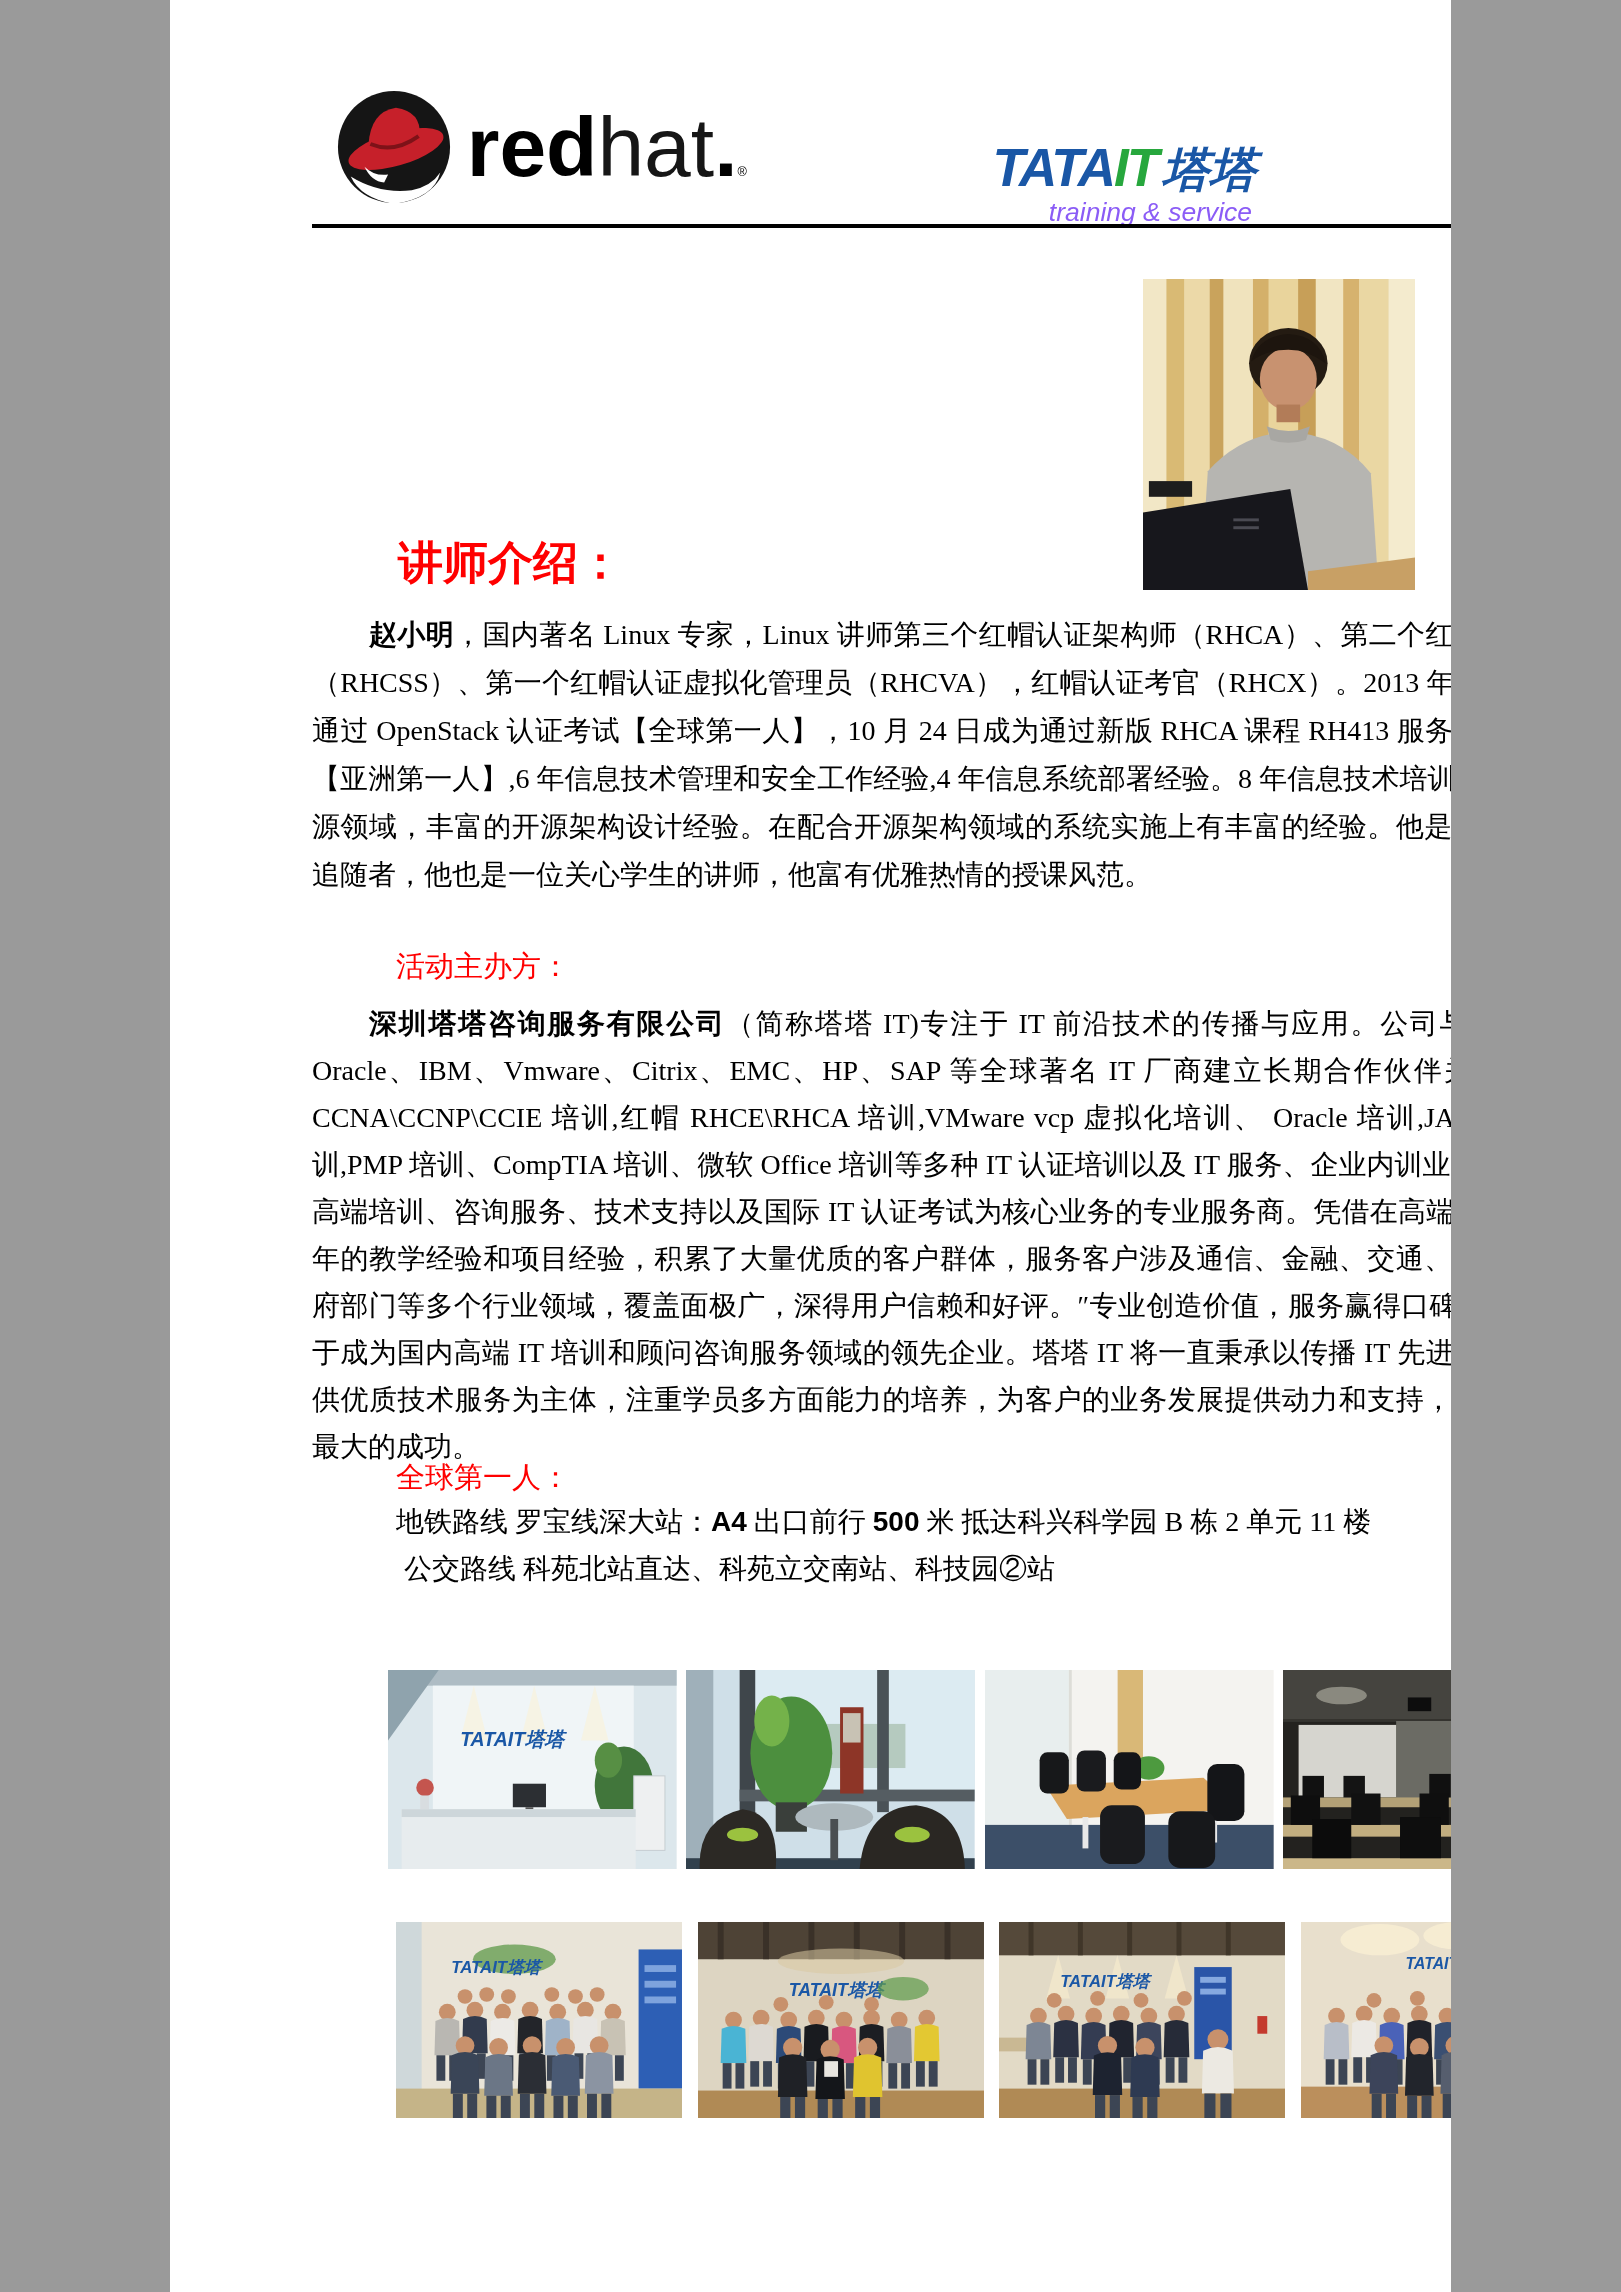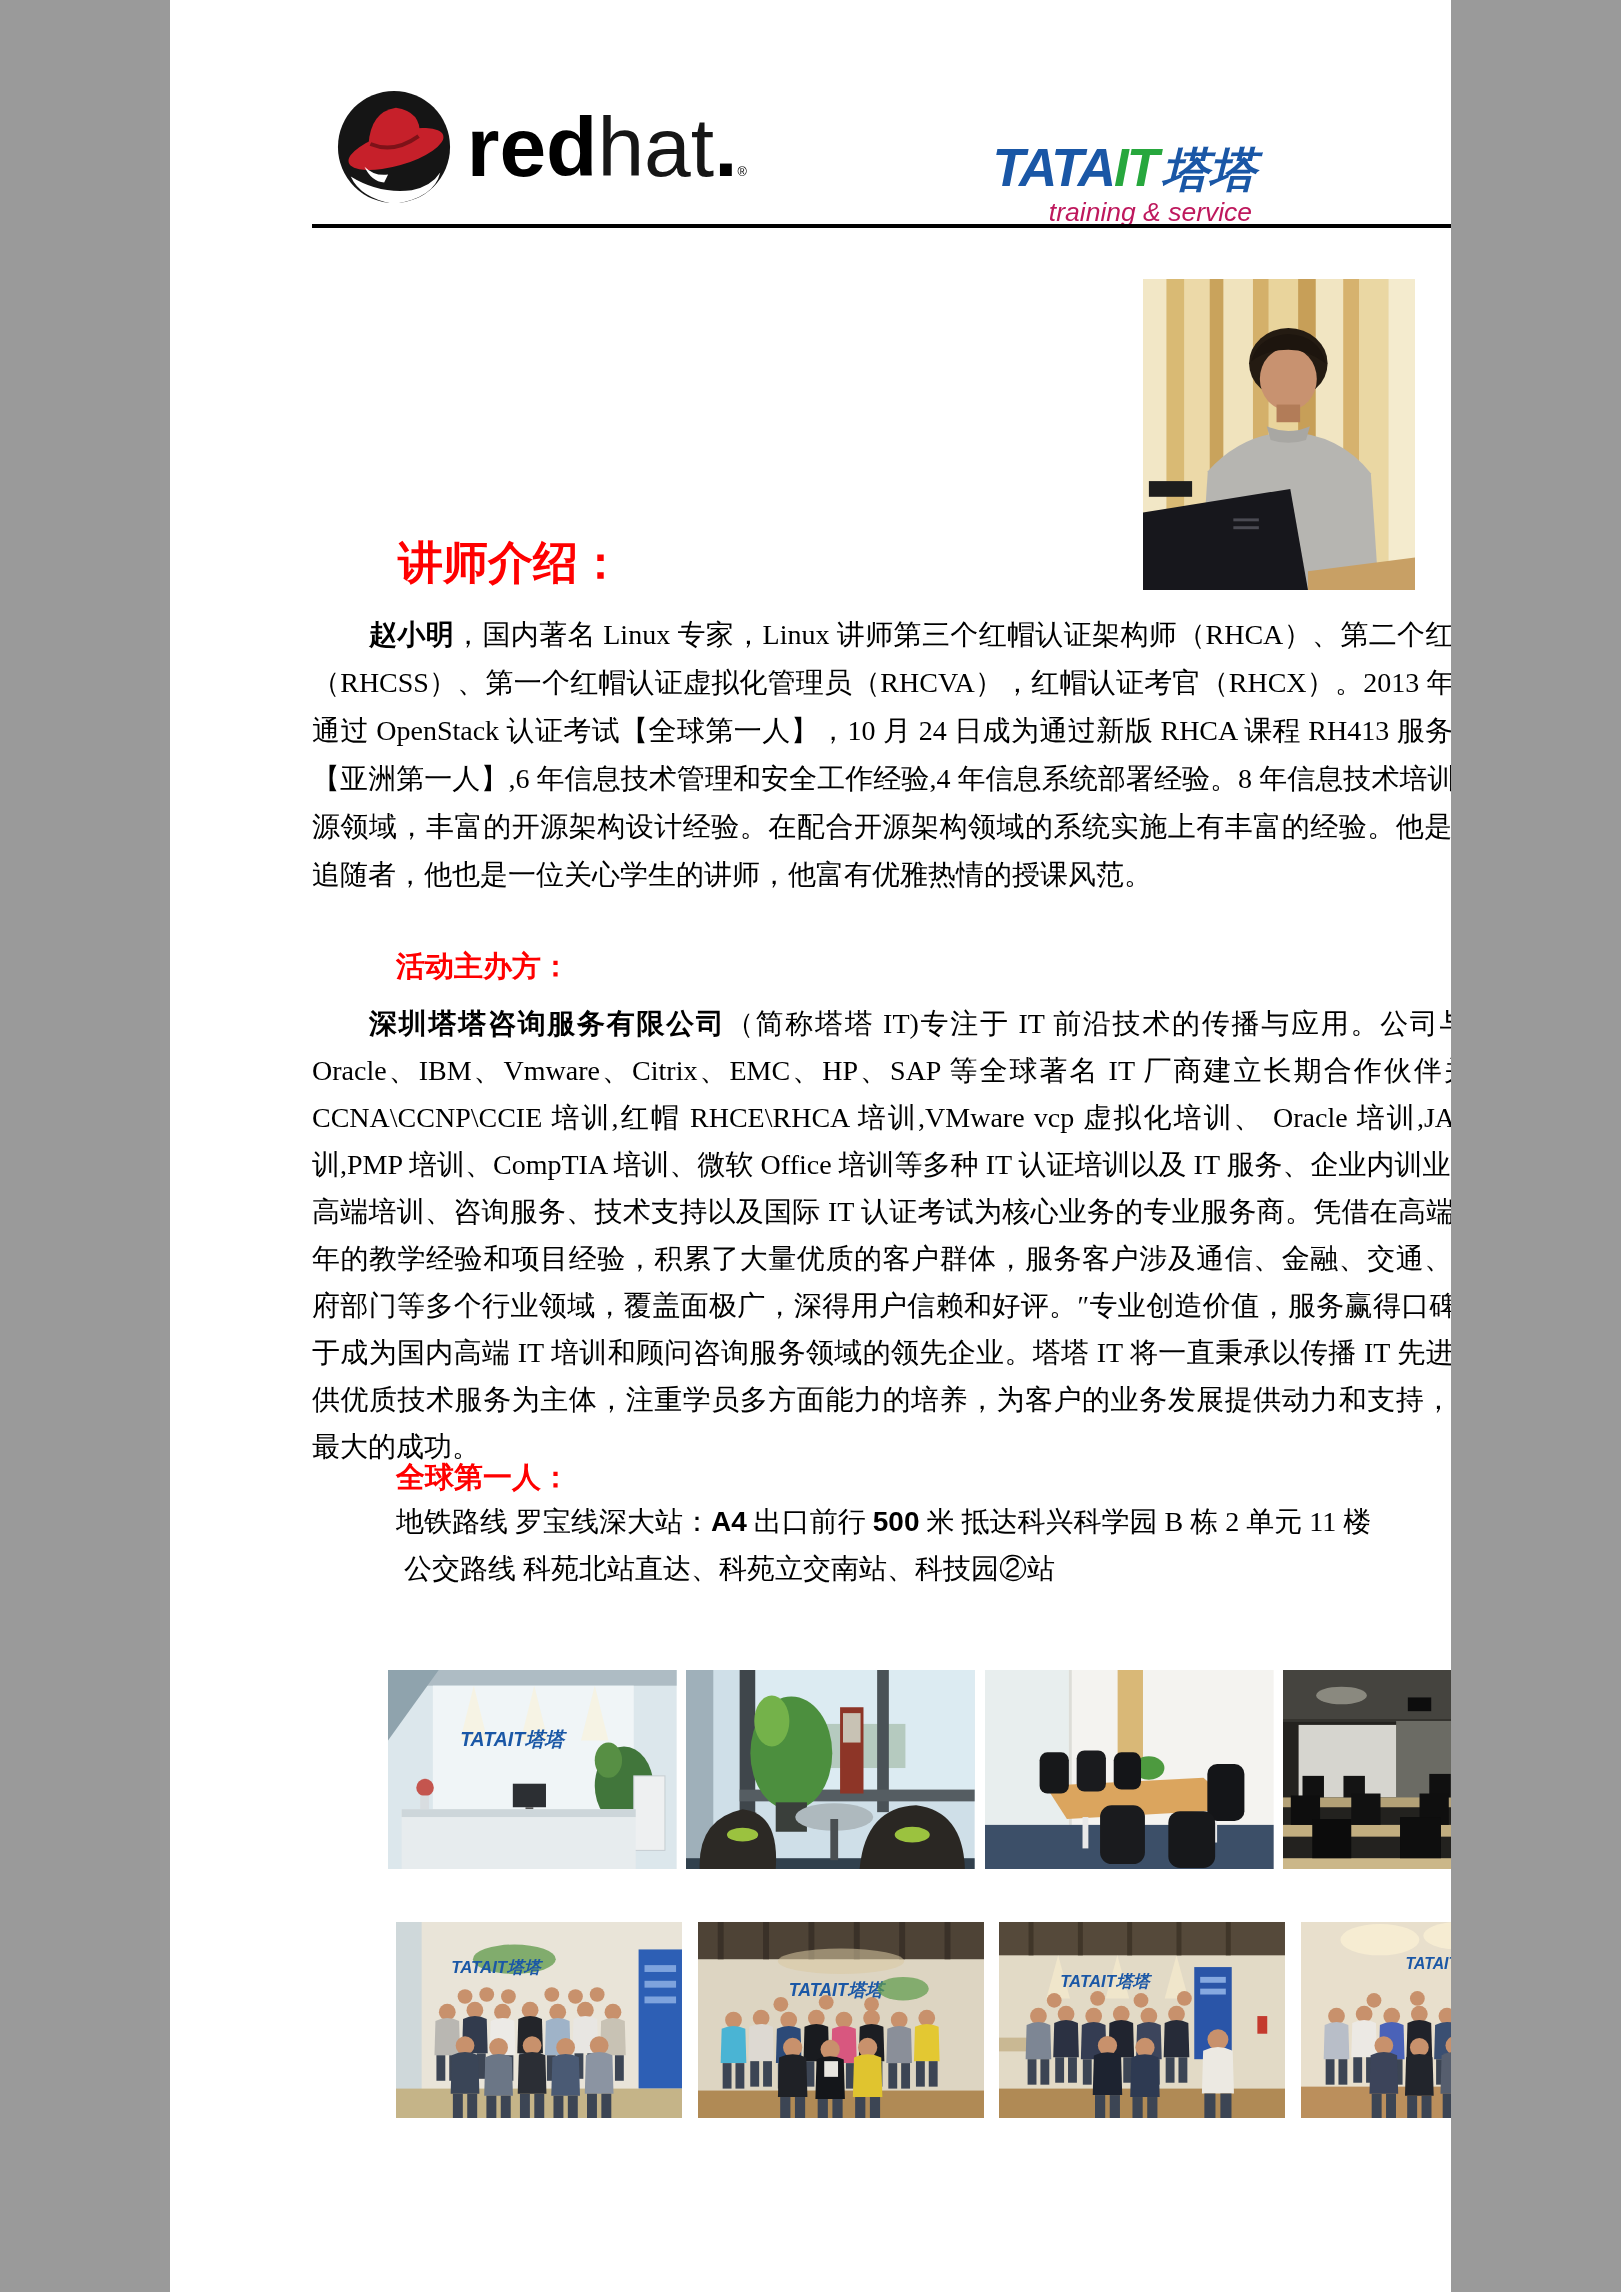--- a/index.html
+++ b/index.html
@@ -14,30 +14,30 @@
   .rh-l{font-weight:400;color:#161616;}
   .rh-d{font-weight:700;}
   .rh-r{font-size:12.7px;vertical-align:baseline;}
   .tatait{position:absolute;right:195px;top:141px;text-align:right;}
   .tt-line{font-family:"Liberation Sans","DejaVu Sans",sans-serif;font-weight:800;font-style:italic;
            font-size:53px;line-height:1;letter-spacing:-2px;white-space:nowrap;}
   .tt-tata,.tt-cn{color:#1a57a6;}
   .tt-it{color:#27a73d;}
   .tt-cn{font-size:47px;letter-spacing:0;margin-left:4.9px;}
   .tt-tag{font-family:"Liberation Sans","DejaVu Sans",sans-serif;font-style:italic;
-          font-size:26.5px;color:#be185d;margin-top:2.9px;padding-right:3.9px;}
+          font-size:26.5px;color:#8b5cf6;margin-top:2.9px;padding-right:3.9px;}
   .header-rule{position:absolute;left:142px;top:224px;width:1338px;height:3.9px;background:#000;}
 
   
   .portrait{position:absolute;left:973px;top:279px;width:272px;height:311px;}
   .portrait svg{width:100%;height:100%;display:block;}
 
   
   .h-big{position:absolute;left:228px;top:539px;margin:0;font-size:45px;font-weight:700;color:#ff0000;line-height:1.1;}
-  .h-sub{position:absolute;margin:0;font-size:29px;font-weight:700;color:#ff0000;line-height:1.2;}
+  .h-sub{position:absolute;margin:0;font-size:29px;font-weight:400;color:#ff0000;line-height:1.2;}
   .h-organizer{left:226px;top:949px;}
   .h-transport{left:226px;top:1460px;}
   .para{position:absolute;left:142px;width:1340px;margin:0;font-size:28px;text-align:justify;}
   .p-intro{top:611px;line-height:48px;text-indent:57px;}
   .p-org{top:1000px;line-height:47px;text-indent:57px;}
   .line{position:absolute;left:226px;width:1255px;margin:0;font-size:28px;line-height:47px;white-space:nowrap;}
   .l-metro{top:1498px;}
   .l-bus{top:1545px;margin-left:8px;}
   .bsans{font-family:"Liberation Sans","DejaVu Sans",sans-serif;font-weight:700;}
 

